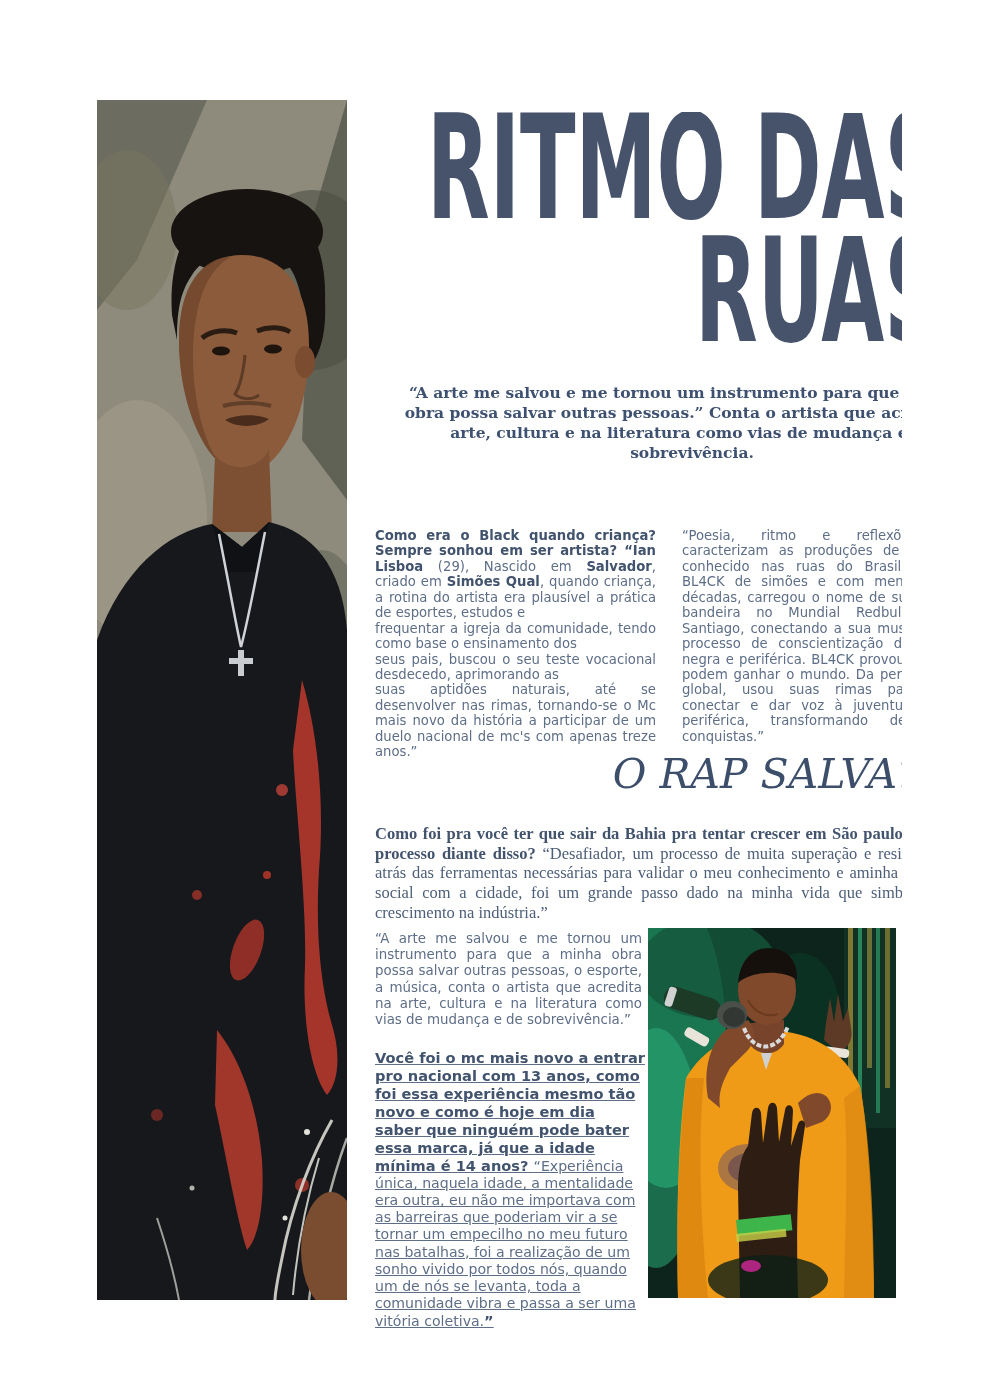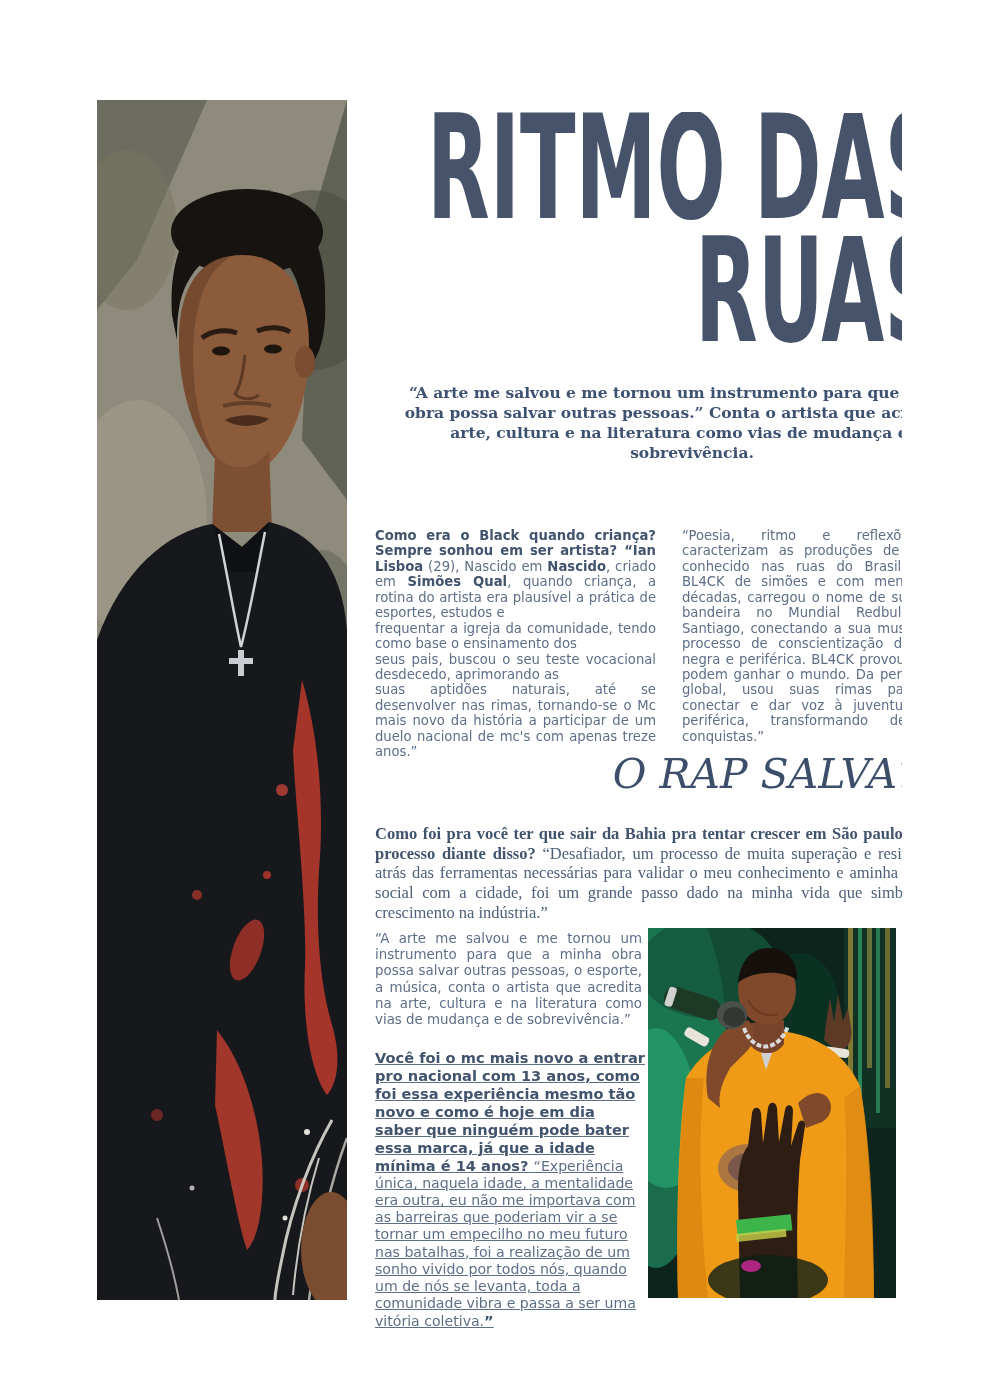--- a/index.html
+++ b/index.html
@@ -129,21 +129,21 @@
 
   <svg class="title-svg" viewBox="0 0 520 242">
     <text x="518" y="106" font-size="144" text-anchor="end" textLength="516" lengthAdjust="spacingAndGlyphs">RITMO DAS</text>
     <text x="518" y="229" font-size="144" text-anchor="end" textLength="248" lengthAdjust="spacingAndGlyphs">RUAS</text>
   </svg>
 
   <p class="intro">“A arte me salvou e me tornou um instrumento para que a minha obra possa salvar outras pessoas.” Conta o artista que acredita na arte, cultura e na literatura como vias de mudança e de sobrevivência.</p>
 
 
   <div class="cols">
-    <p class="col-left"><b>Como era o Black quando criança? Sempre sonhou em ser artista? </b><b>“Ian Lisboa</b><span> (29), Nascido em </span><b>Nascido</b><span>, criado em </span><b>Simões Qual</b><span>, quando criança, a rotina do artista era plausível a prática de esportes, estudos e
+    <p class="col-left"><b>Como era o Black quando criança? Sempre sonhou em ser artista? </b><b>“Ian Lisboa</b><span> (29), Nascido em </span><b>Salvador</b><span>, criado em </span><b>Simões Qual</b><span>, quando criança, a rotina do artista era plausível a prática de esportes, estudos e
 frequentar a igreja da comunidade, tendo como base o ensinamento dos
 seus pais, buscou o seu teste vocacional desdecedo, aprimorando as
 suas aptidões naturais, até se desenvolver nas rimas, tornando-se o Mc mais novo da história a participar de um duelo nacional de mc's com apenas treze anos.”</span></p>
     <p class="col-right">“Poesia, ritmo e reflexões sociais caracterizam as produções de Ian Lisboa, conhecido nas ruas do Brasil afora com BL4CK de simões e com menos de duas décadas, carregou o nome de sua cidade na bandeira no Mundial Redbull Batalla - Santiago, conectando a sua musicalidade ao processo de conscientização da juventude negra e periférica. BL4CK provou que sonhos podem ganhar o mundo. Da periferia à cena global, usou suas rimas para inspirar, conectar e dar voz à juventude negra e periférica, transformando desafios em conquistas.”</p>
   </div>
 
   <h2 class="h-rap">O RAP SALVA?</h2>
 
   <p class="para-wide"><b>Como foi pra você ter que sair da Bahia pra tentar crescer em São paulo? Qual foi o processo diante disso? </b><span>“Desafiador, um processo de muita superação e resiliência, de ir atrás das ferramentas necessárias para validar o meu conhecimento e aminha identificação social com a cidade, foi um grande passo dado na minha vida que simboliza o meu crescimento na indústria.”</span></p>
 

